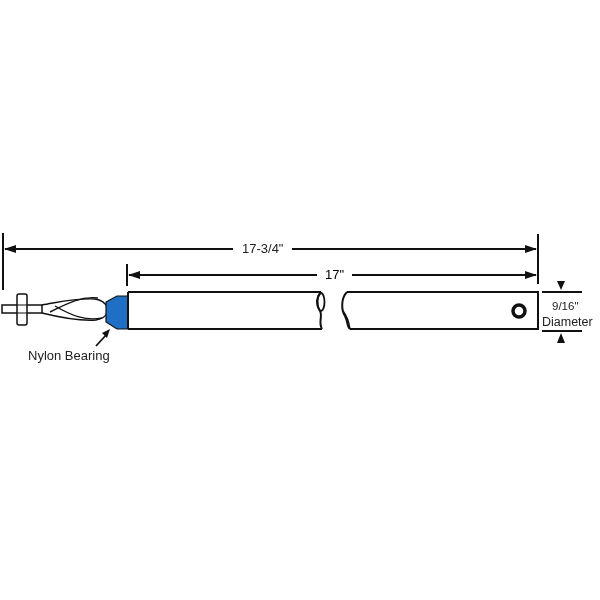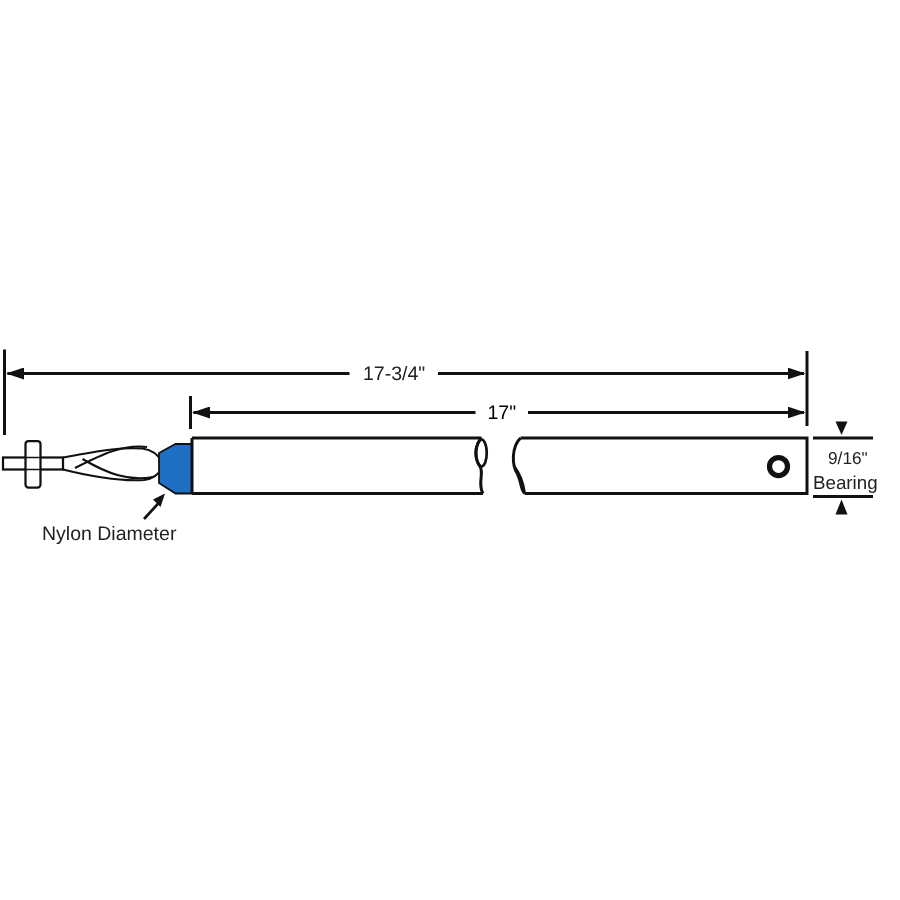--- a/index.html
+++ b/index.html
@@ -77,15 +77,15 @@
     <path d="M110,329 L102,333 L107,338 Z" fill="#111"></path>
   </g>
 </svg>
 
 <div class="lbl dim-outer">
   <span>17-3/4"</span>
 </div>
 <div class="dim-inner">
   <span>17"</span>
 </div>
-<div class="lbl nylon">Nylon Diameter</div>
+<div class="lbl nylon">Nylon Bearing</div>
 <div class="lbl diam1">9/16"</div>
-<div class="lbl diam2">Bearing</div>
+<div class="lbl diam2">Diameter</div>
 
 </body></html>

